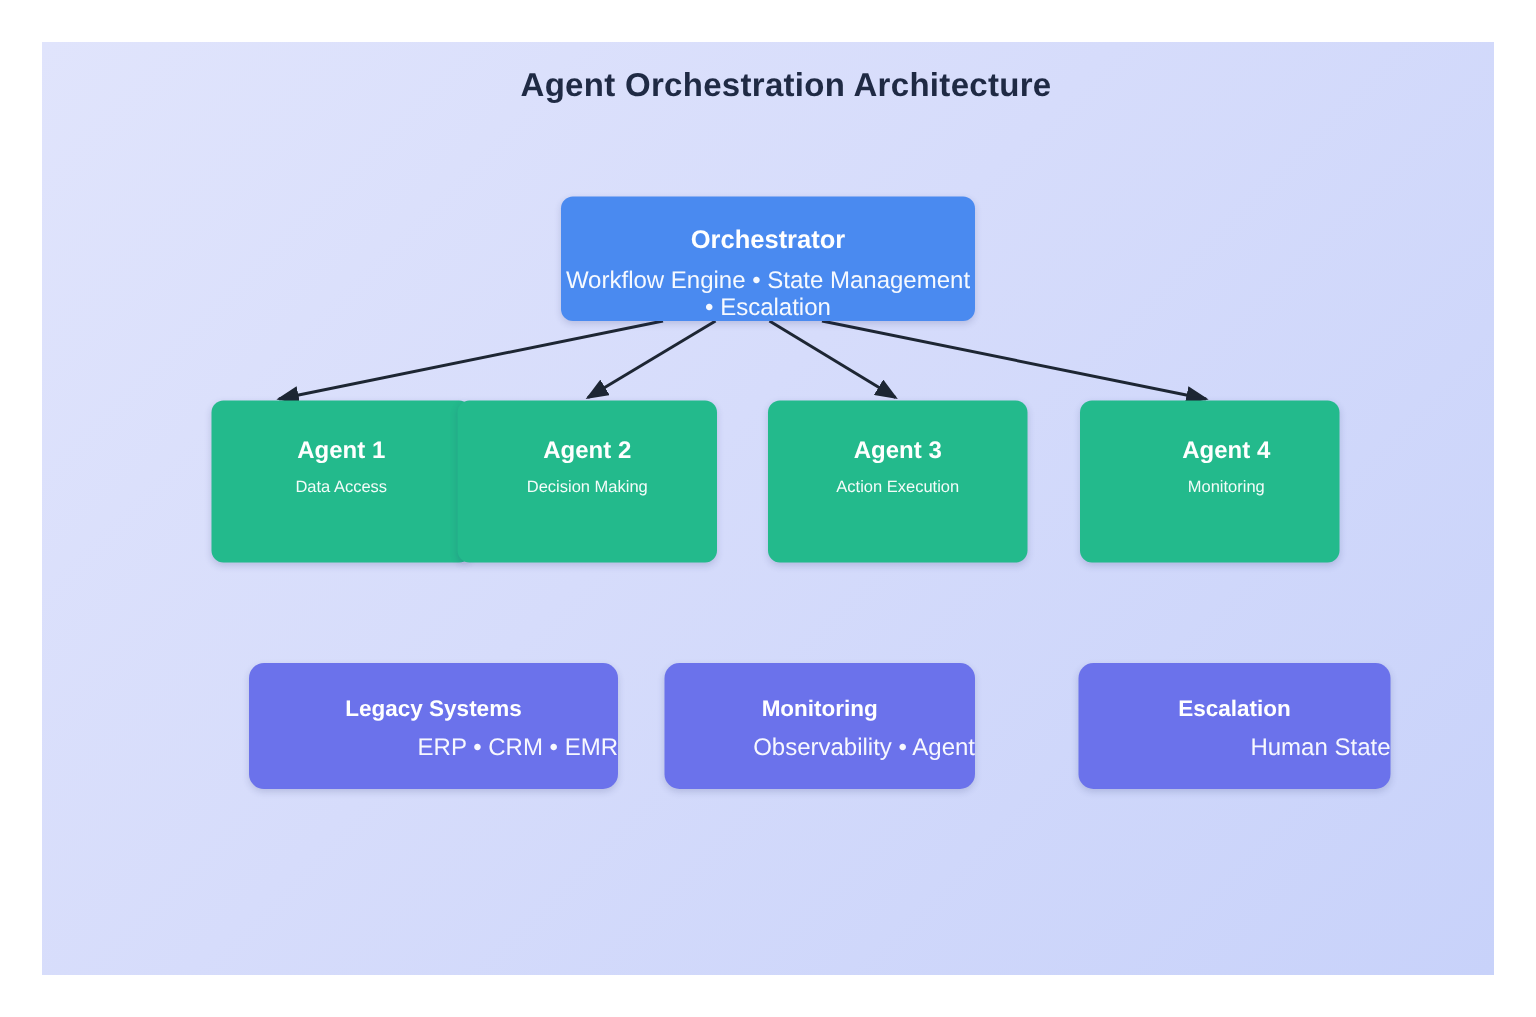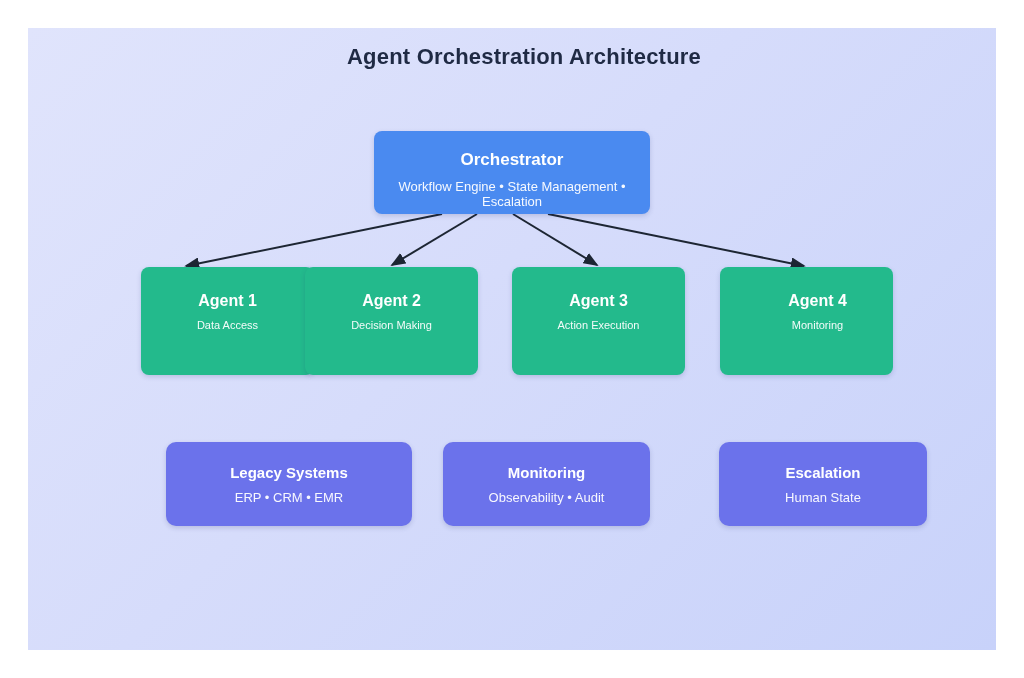--- a/index.html
+++ b/index.html
@@ -36,42 +36,42 @@
   }
   .node-title { font-weight: bold; color: #ffffff; }
   .node-subtitle { color: rgba(255,255,255,0.95); }
 
   .orchestrator {
     left: 346px; top: 103px;
     width: 276px; height: 83px;
     padding-top: 19px;
   }
   .orchestrator .node-title { font-size: 17px; line-height: 20px; }
-  .orchestrator .node-subtitle { font-size: 13px; margin-top: 9px; }
+  .orchestrator .node-subtitle { font-size: 16px; margin-top: 9px; }
 
   .agent {
     top: 239px;
     width: 173px; height: 108px;
     padding-top: 24px;
   }
   .agent .node-title { font-size: 16px; line-height: 19px; }
   .agent .node-subtitle { font-size: 11px; margin-top: 9px; }
   .agent-0 { left: 69px; margin-left: 44px; }
   .agent-1 { left: 277px; }
   .agent-2 { left: 484px; }
   .agent-3 { left: 692px; }
 
   .system {
     top: 414px;
     height: 84px;
     border-radius: 10px;
     padding-top: 22px;
   }
   .system .node-title { font-size: 15px; line-height: 18px; }
-  .system .node-subtitle { font-size: 13px; margin-top: 8px; }
+  .system .node-subtitle { font-size: 16px; margin-top: 8px; text-align: right; }
   .system-0 { left: 138px; width: 246px; }
   .system-1 { left: 415px; width: 207px; }
   .system-2 { left: 691px; width: 208px; }
 
   .arrows-layer {
     position: absolute;
     left: 0; top: 0;
     width: 968px; height: 622px;
     pointer-events: none;
   }
@@ -118,20 +118,20 @@
     <div class="node-title">Agent 4</div>
     <div class="node-subtitle">Monitoring</div>
   </div>
 
   <div class="node system system-0" style="background: rgb(107, 114, 235);">
     <div class="node-title">Legacy Systems</div>
     <div class="node-subtitle">ERP • CRM • EMR</div>
   </div>
   <div class="node system system-1" style="background: rgb(107, 114, 235);">
     <div class="node-title">Monitoring</div>
-    <div class="node-subtitle">Observability • Audit</div>
+    <div class="node-subtitle">Observability • Agent</div>
   </div>
   <div class="node system system-2" style="background: rgb(107, 114, 235);">
     <div class="node-title">Escalation</div>
     <div class="node-subtitle">Human State</div>
   </div>
 
 </div>
 
 </body></html>

